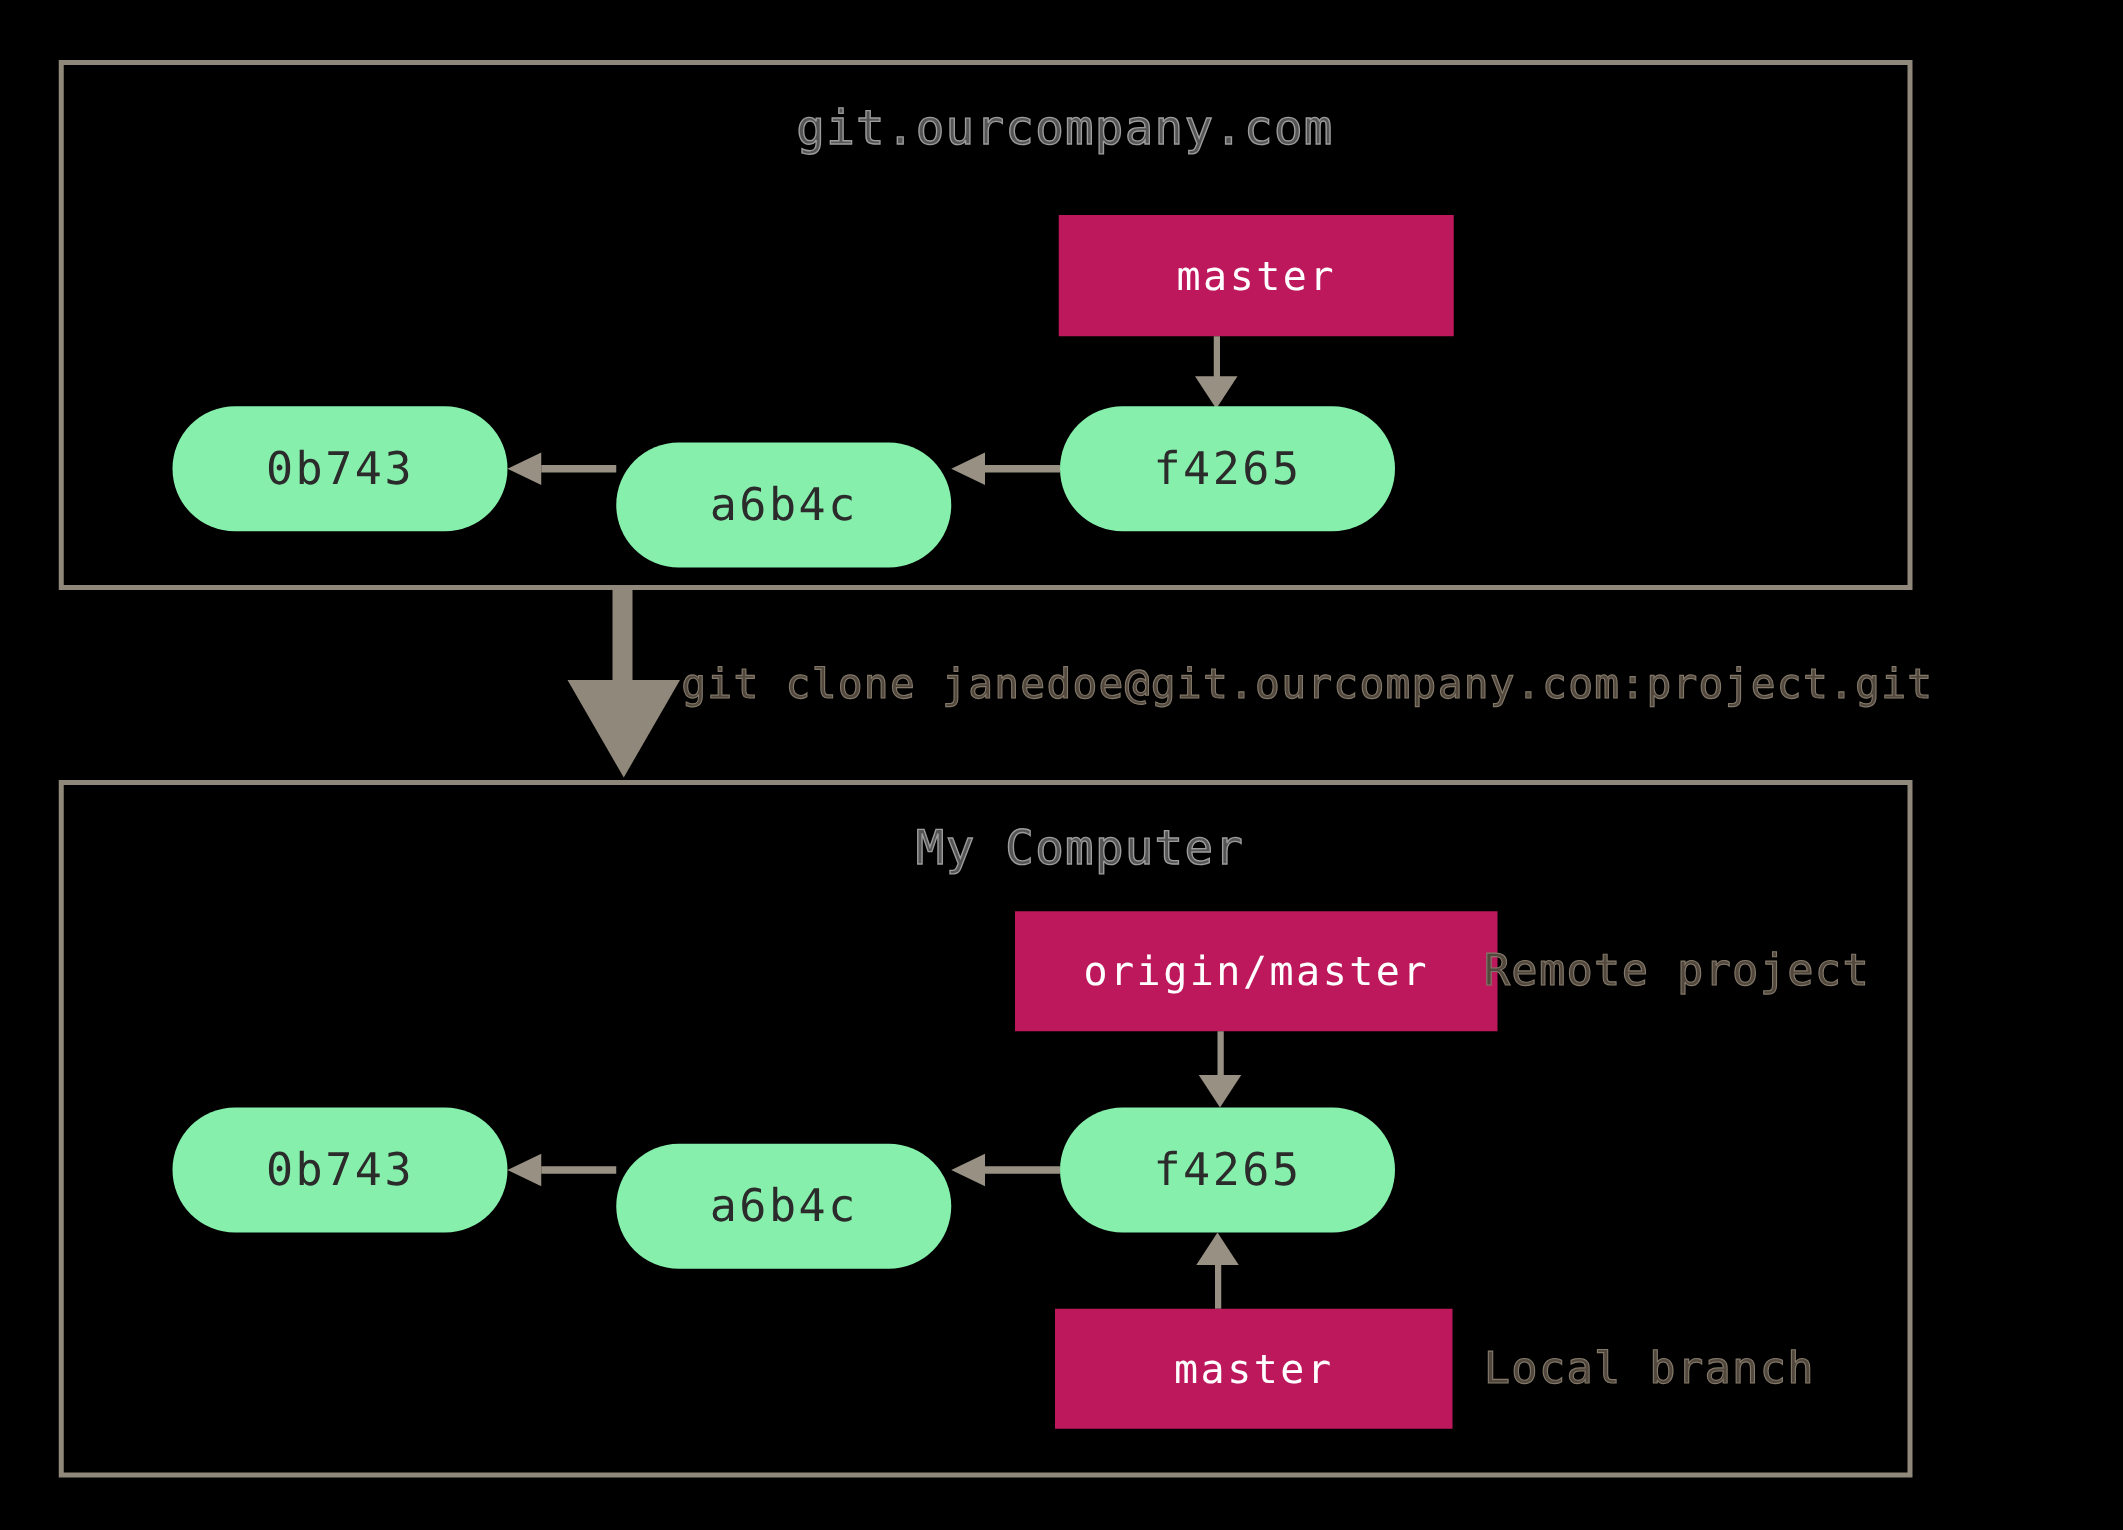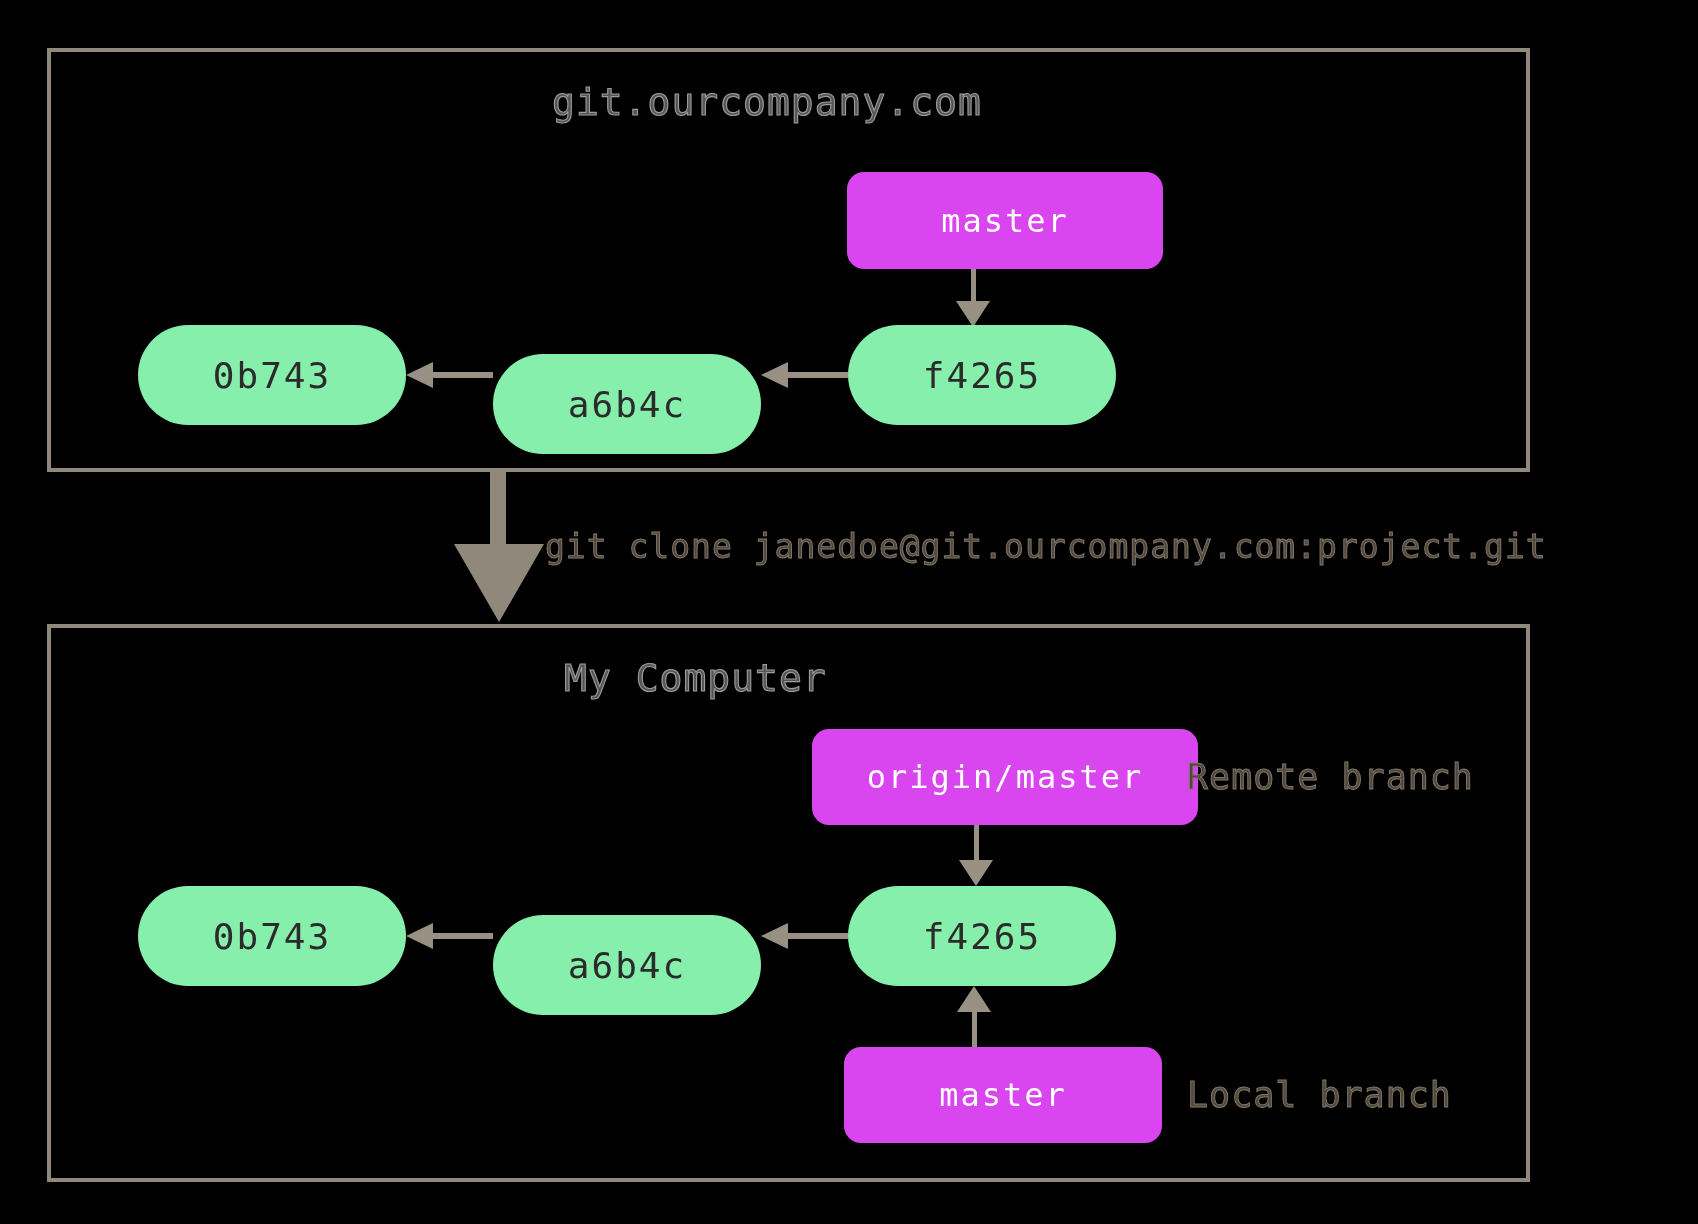--- a/index.html
+++ b/index.html
@@ -16,41 +16,41 @@
     border: 4px solid #90887b;
     box-sizing: border-box;
     background: transparent;
   }
   #box-remote   { left: 47px; top: 48px;  width: 1483px; height: 424px; }
   #box-computer { left: 47px; top: 624px; width: 1483px; height: 558px; }
 
   .title {
     position: absolute;
     width: 600px;
+    text-align: center;
     font-size: 38px;
     line-height: 44px;
     letter-spacing: 1px;
     color: #555555;
     -webkit-text-stroke: 1.1px #9c9c9c;
     white-space: nowrap;
   }
   #title-remote   { left: 552px; top: 80px; }
   #title-computer { left: 564px; top: 656px; }
 
   .branch {
     position: absolute;
-    background: #d946ef;
+    background: #be185d;
     color: #ffffff;
     display: flex;
     align-items: center;
     justify-content: center;
     font-size: 32px;
     letter-spacing: 2px;
     white-space: nowrap;
-    border-radius: 17px;
   }
   #branch-master-remote { left: 847px; top: 172px;  width: 316px; height: 97px; }
   #branch-origin-master { left: 812px; top: 729px;  width: 386px; height: 96px; }
   #branch-master-local  { left: 844px; top: 1047px; width: 318px; height: 96px; }
 
   .node {
     position: absolute;
     width: 268px;
     height: 100px;
     background: #86efac;
@@ -148,21 +148,21 @@
   <div id="big-arrow-head"></div>
   <div class="note" id="clone-command">git clone janedoe@git.ourcompany.com:project.git</div>
 
   <div class="box" id="box-computer"></div>
 
   <div class="title" id="title-computer">My Computer</div>
 
   <div class="branch" id="branch-origin-master">
     <span>origin/master</span>
   </div>
-  <div class="note" id="note-remote-branch">Remote branch</div>
+  <div class="note" id="note-remote-branch">Remote project</div>
 
   <div class="vshaft" style="left:974px; top:825px; height:37px;"></div>
   <div class="tri-down" style="left:959px; top:860px;"></div>
 
   <div class="row-bottom">
     <div class="node c0">
       <span>0b743</span>
     </div>
     <div class="node c1">
       <span>a6b4c</span>

